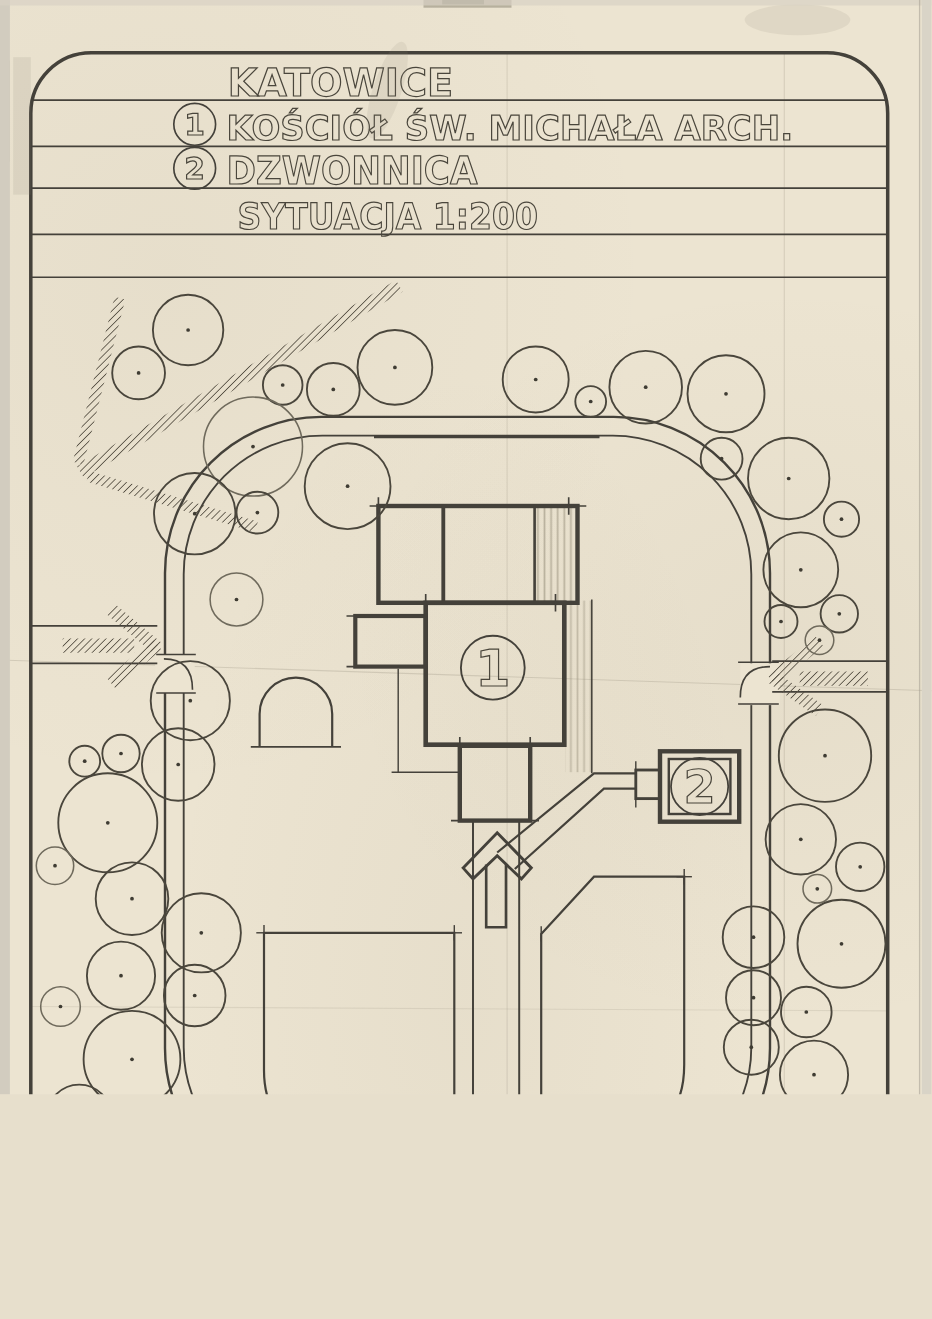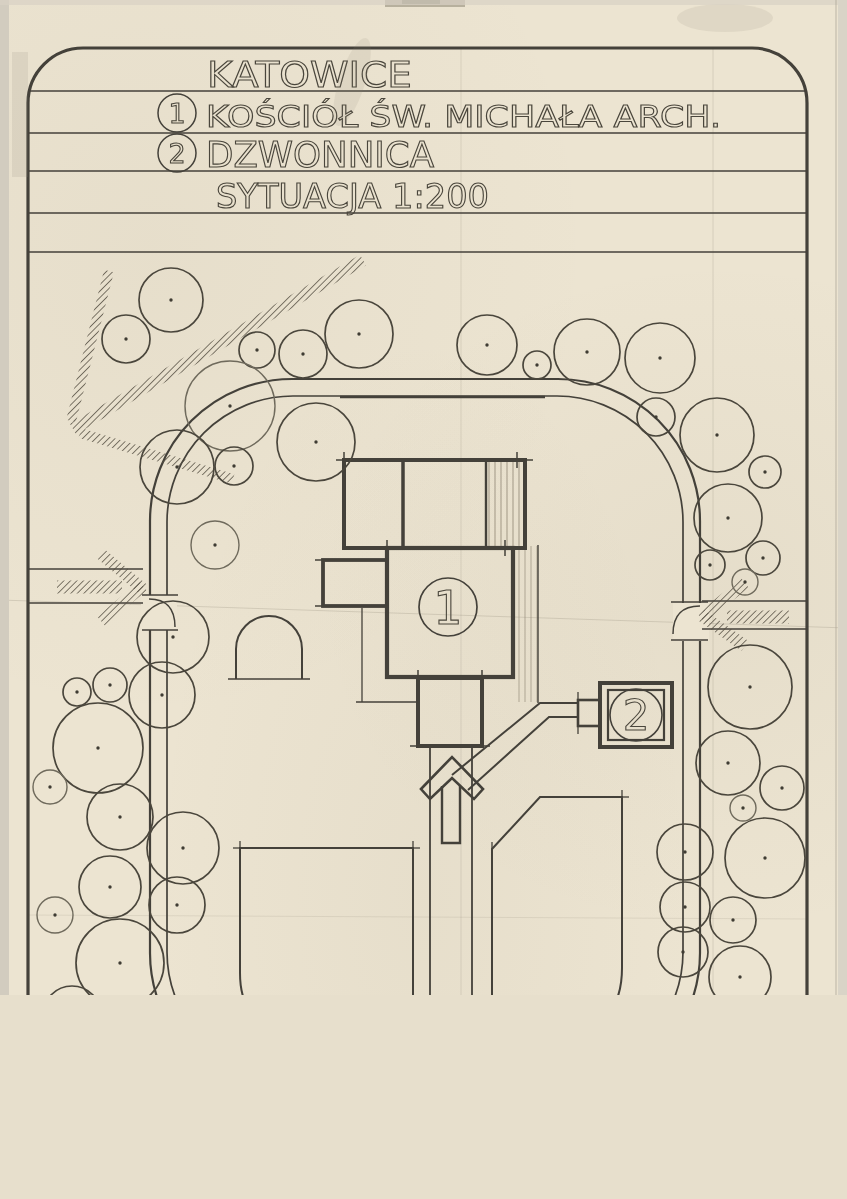--- a/index.html
+++ b/index.html
@@ -4,20 +4,21 @@
 <style>
   html,body{margin:0;padding:0;background:#e7dfcc;}
   .sheet{
     position:relative;width:847px;height:995px;overflow:hidden;
     background:
       radial-gradient(ellipse at 18% 25%, rgba(125,115,92,.05), transparent 45%),
       radial-gradient(ellipse at 85% 60%, rgba(125,115,92,.06), transparent 40%),
       radial-gradient(ellipse at 50% 90%, rgba(125,115,92,.05), transparent 45%),
       #ece4d1;
     font-family:"DejaVu Sans",sans-serif;
+    font-weight:bold;
   }
   svg{position:absolute;left:0;top:0;}
   .ink{stroke:#44413a;fill:none;}
   text{fill:none;stroke:#4a463c;stroke-width:1.1;font-family:"DejaVu Sans",sans-serif;}
   .t{stroke:#4a463c;stroke-width:1.7;fill:none;}
   .t.lt{stroke:#6f6a5c;stroke-width:1.4;}
 </style>
 </head>
 <body>
 

